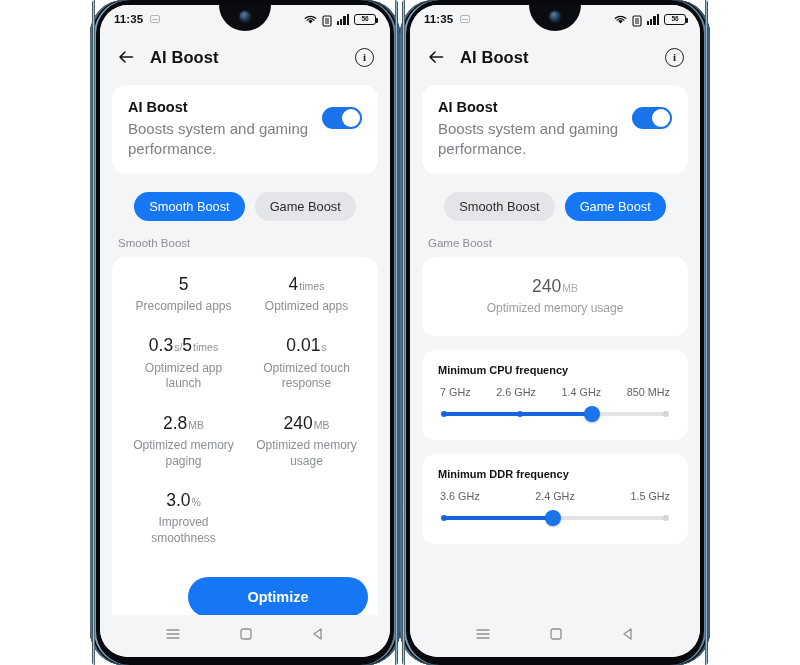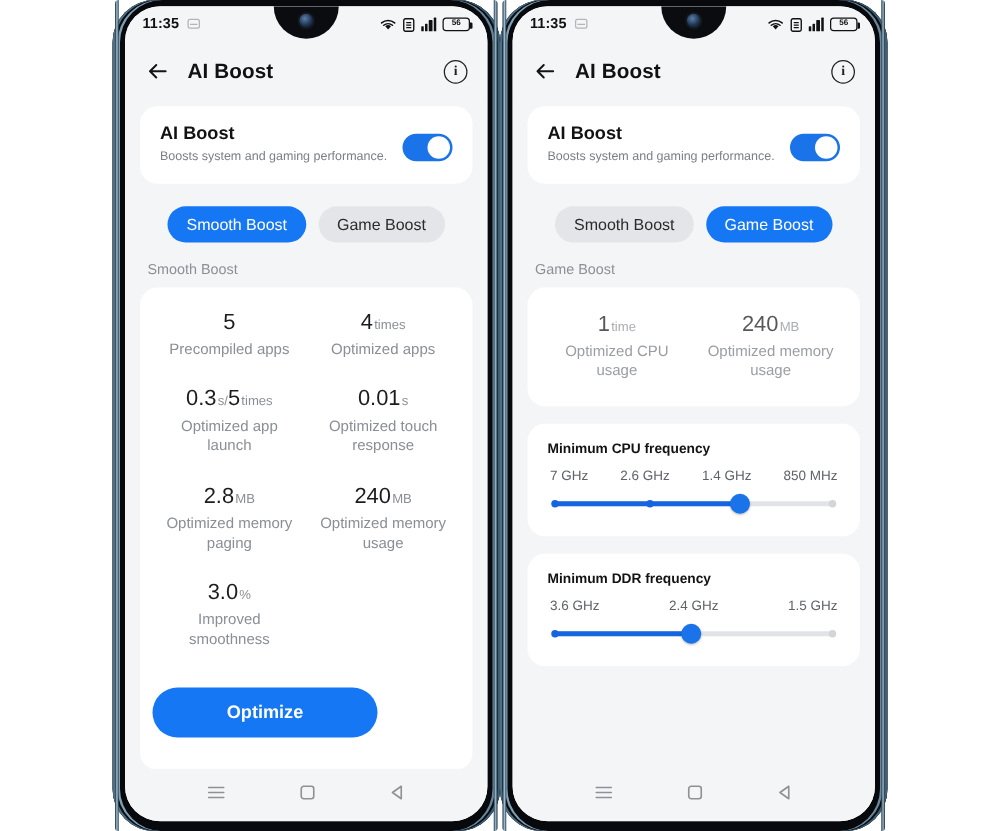--- a/index.html
+++ b/index.html
@@ -145,21 +145,21 @@
     border-radius:14px;
     padding:14px 16px;
   }
 
   .hero{
     display:flex; align-items:flex-start; gap:10px;
     margin-top:4px;
   }
   .hero-text{flex:1 1 auto;}
   .hero-title{ font-size:14.5px; color:#121212; font-weight:700; margin-bottom:4px;}
-  .hero-sub{ font-size:10px; color:#7b7f86; line-height:1.35;}
+  .hero-sub{ font-size:15px; color:#7b7f86; line-height:1.35;}
   .switch{
     flex:0 0 auto; margin-top:8px;
     width:40px;height:22px;border-radius:11px;background:#1a73e8;position:relative;cursor:pointer;
   }
   .switch .knob{
     position:absolute; right:2px; top:2px;
     width:18px;height:18px;border-radius:50%;background:#fff;
   }
 
   
@@ -194,21 +194,21 @@
   .scell{ flex:1 1 50%; text-align:center; padding:0 6px;}
   .sval{
     font-size:17.5px; color:#1c1c1c; font-weight:500; line-height:1.1;
     white-space:nowrap;
   }
   .sunit{ font-size:10.5px; color:#8a8f96; font-weight:400; margin-left:1px;}
   .slabel{
     font-size:12px; color:#8a8f96; margin-top:5px; line-height:1.3;
   }
 
-  .optimize-wrap{ display:flex; justify-content:flex-start; padding:8px 0 18px;}
+  .optimize-wrap{ display:flex; justify-content:flex-end; padding:8px 0 18px;}
   .optimize{
     background:#1677f5; color:#fff;
     border:none; border-radius:22px;
     width:180px; height:40px;
     font-size:14.5px; font-weight:600;
     font-family:"Liberation Sans",sans-serif;
     cursor:pointer;
   }
 
   
@@ -446,24 +446,20 @@
         <div class="tabs">
           <div class="tab idle">Smooth Boost</div>
           <div class="tab active">Game Boost</div>
         </div>
 
         <div class="section-label">Game Boost</div>
 
         <div class="card stats faded" style="padding:20px 10px 16px;">
           <div class="srow" style="margin-bottom:4px;">
             <div class="scell">
-              <div class="sval"><span>1</span><span class="sunit">time</span></div>
-              <div class="slabel">Optimized CPU usage</div>
-            </div>
-            <div class="scell">
               <div class="sval"><span>240</span><span class="sunit">MB</span></div>
               <div class="slabel">Optimized memory usage</div>
             </div>
           </div>
         </div>
 
         <div class="card slider-card">
           <div class="slider-title">Minimum CPU frequency</div>
           <div class="ticks">
             <span class="tick">7 GHz</span>

